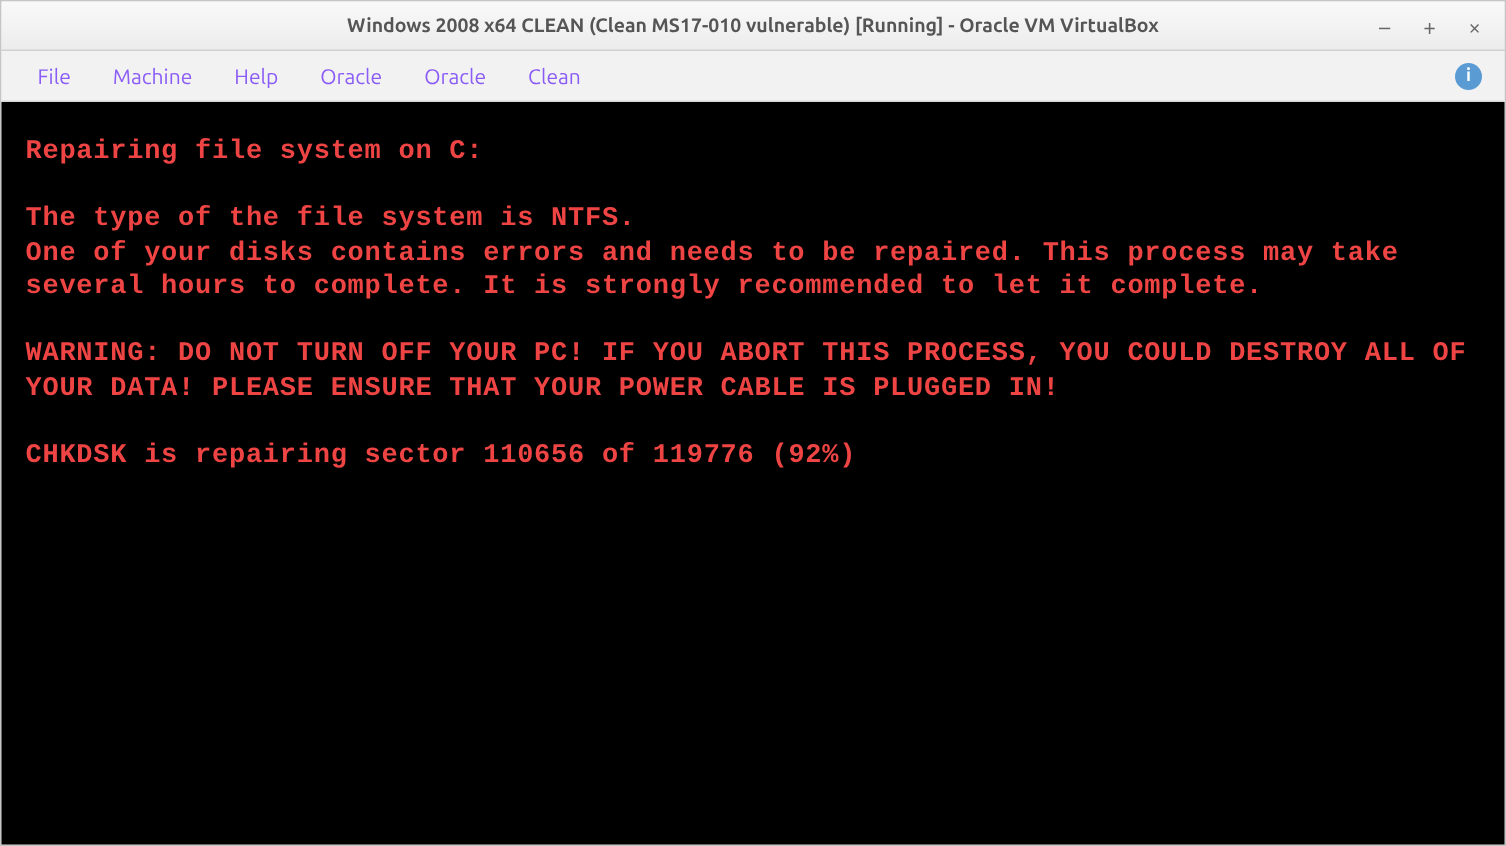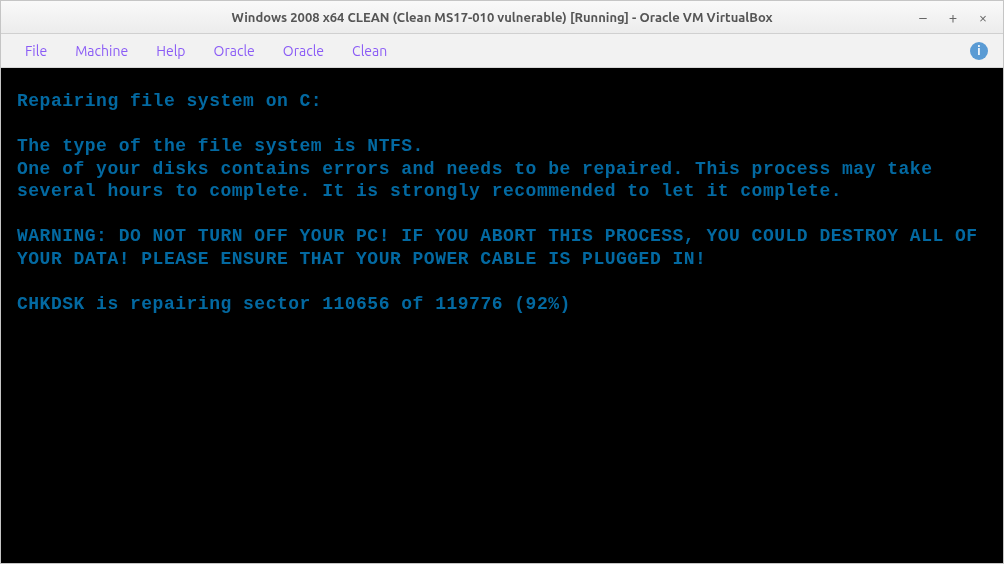--- a/index.html
+++ b/index.html
@@ -97,21 +97,21 @@
       justify-content: center;
     }
     .vm-screen {
       flex: 1;
       background: #000;
       padding: 22px 16px;
       overflow: hidden;
     }
     .console {
       font-family: "Courier New", "Lucida Console", monospace;
-      color: #0369a1;
+      color: #ef4444;
       font-size: 18px;
       font-weight: bold;
       line-height: 1.25;
       white-space: pre-wrap;
       letter-spacing: 0.5px;
     }
   </style>
 </head>
 <body>
 

